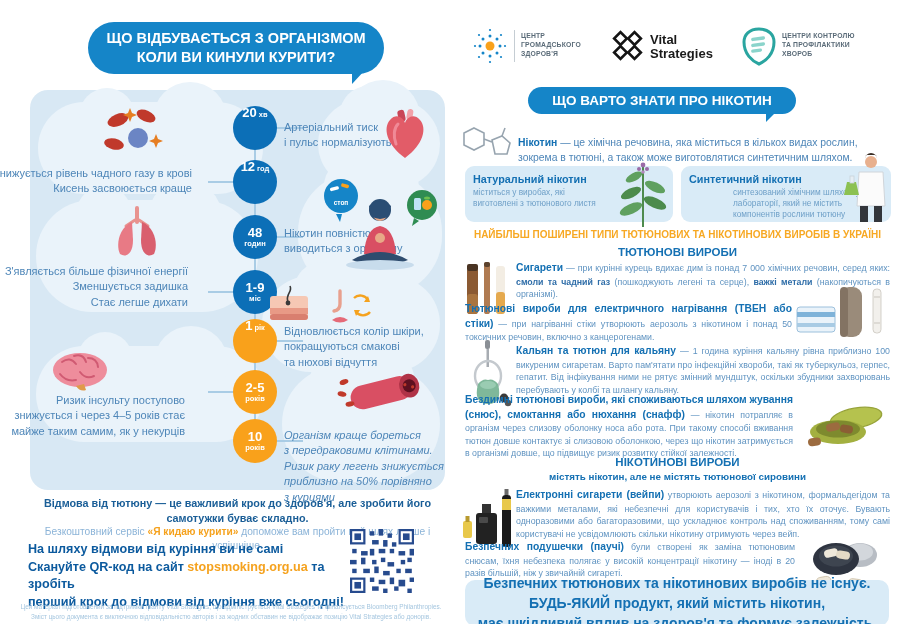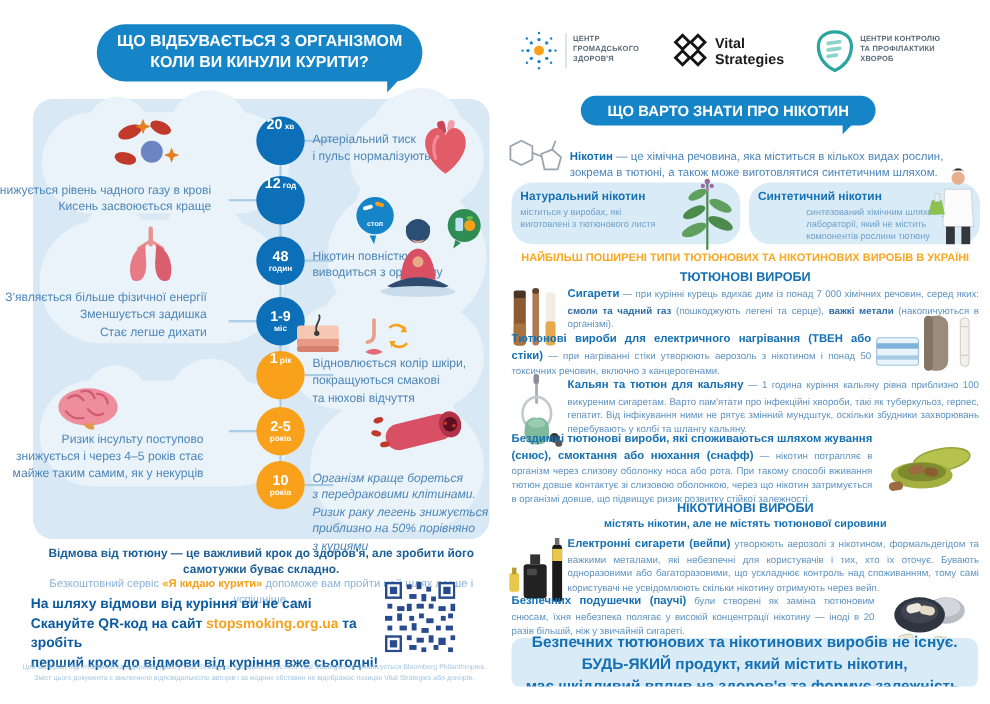--- a/index.html
+++ b/index.html
@@ -49,21 +49,21 @@
   .vital-text { font-size:13px; font-weight:bold; color:#1A1A1A; line-height:1.1; z-index:5; }
   .logo-divider { width:1px; height:32px; background:#C5CDD3; z-index:5; }
 
   .pill { left:528px; top:87px; width:268px; height:27px; background:#1585C8; border-radius:14px; color:#fff;
     font-weight:bold; font-size:13.5px; display:flex; align-items:center; justify-content:center; z-index:6; }
   .pill-tail { left:766px; top:111px; width:0; height:0; border-top:11px solid #1585C8; border-right:11px solid transparent; z-index:5; }
 
   .intro { left:518px; top:122px; width:374px; font-size:10.4px; color:#4E86B8; line-height:1.45; z-index:5;margin-top:13px; }
   .lead { color:#1470B3; font-weight:bold; }
 
-  .infobox { background:#D9EBF7; border-radius:19px; padding:7px 8px; z-index:4; }
+  .infobox { background:#D9EBF7; border-radius:9px; padding:7px 8px; z-index:4; }
   .infobox .ib-title { font-size:10.8px; font-weight:bold; color:#1470B3; margin-bottom:2px; }
   .infobox .ib-body { font-size:8.3px; color:#6FA0C8; line-height:1.35; }
 
   .h-orange { color:#F7A823; font-weight:bold; font-size:10px; text-align:center; z-index:5; }
   .h-blue { color:#1470B3; font-weight:bold; font-size:11.5px; text-align:center; z-index:5; }
   .h-blue-sub { color:#1470B3; font-weight:bold; font-size:9.8px; text-align:center; z-index:5; }
 
   .para { font-size:8.8px; color:#5F93C1; line-height:1.42; text-align:justify; z-index:5; }
   .para .lead2 { font-size:10.3px; font-weight:bold; color:#1470B3; }
   .para .inb { font-weight:bold; color:#2E6DA8; }

